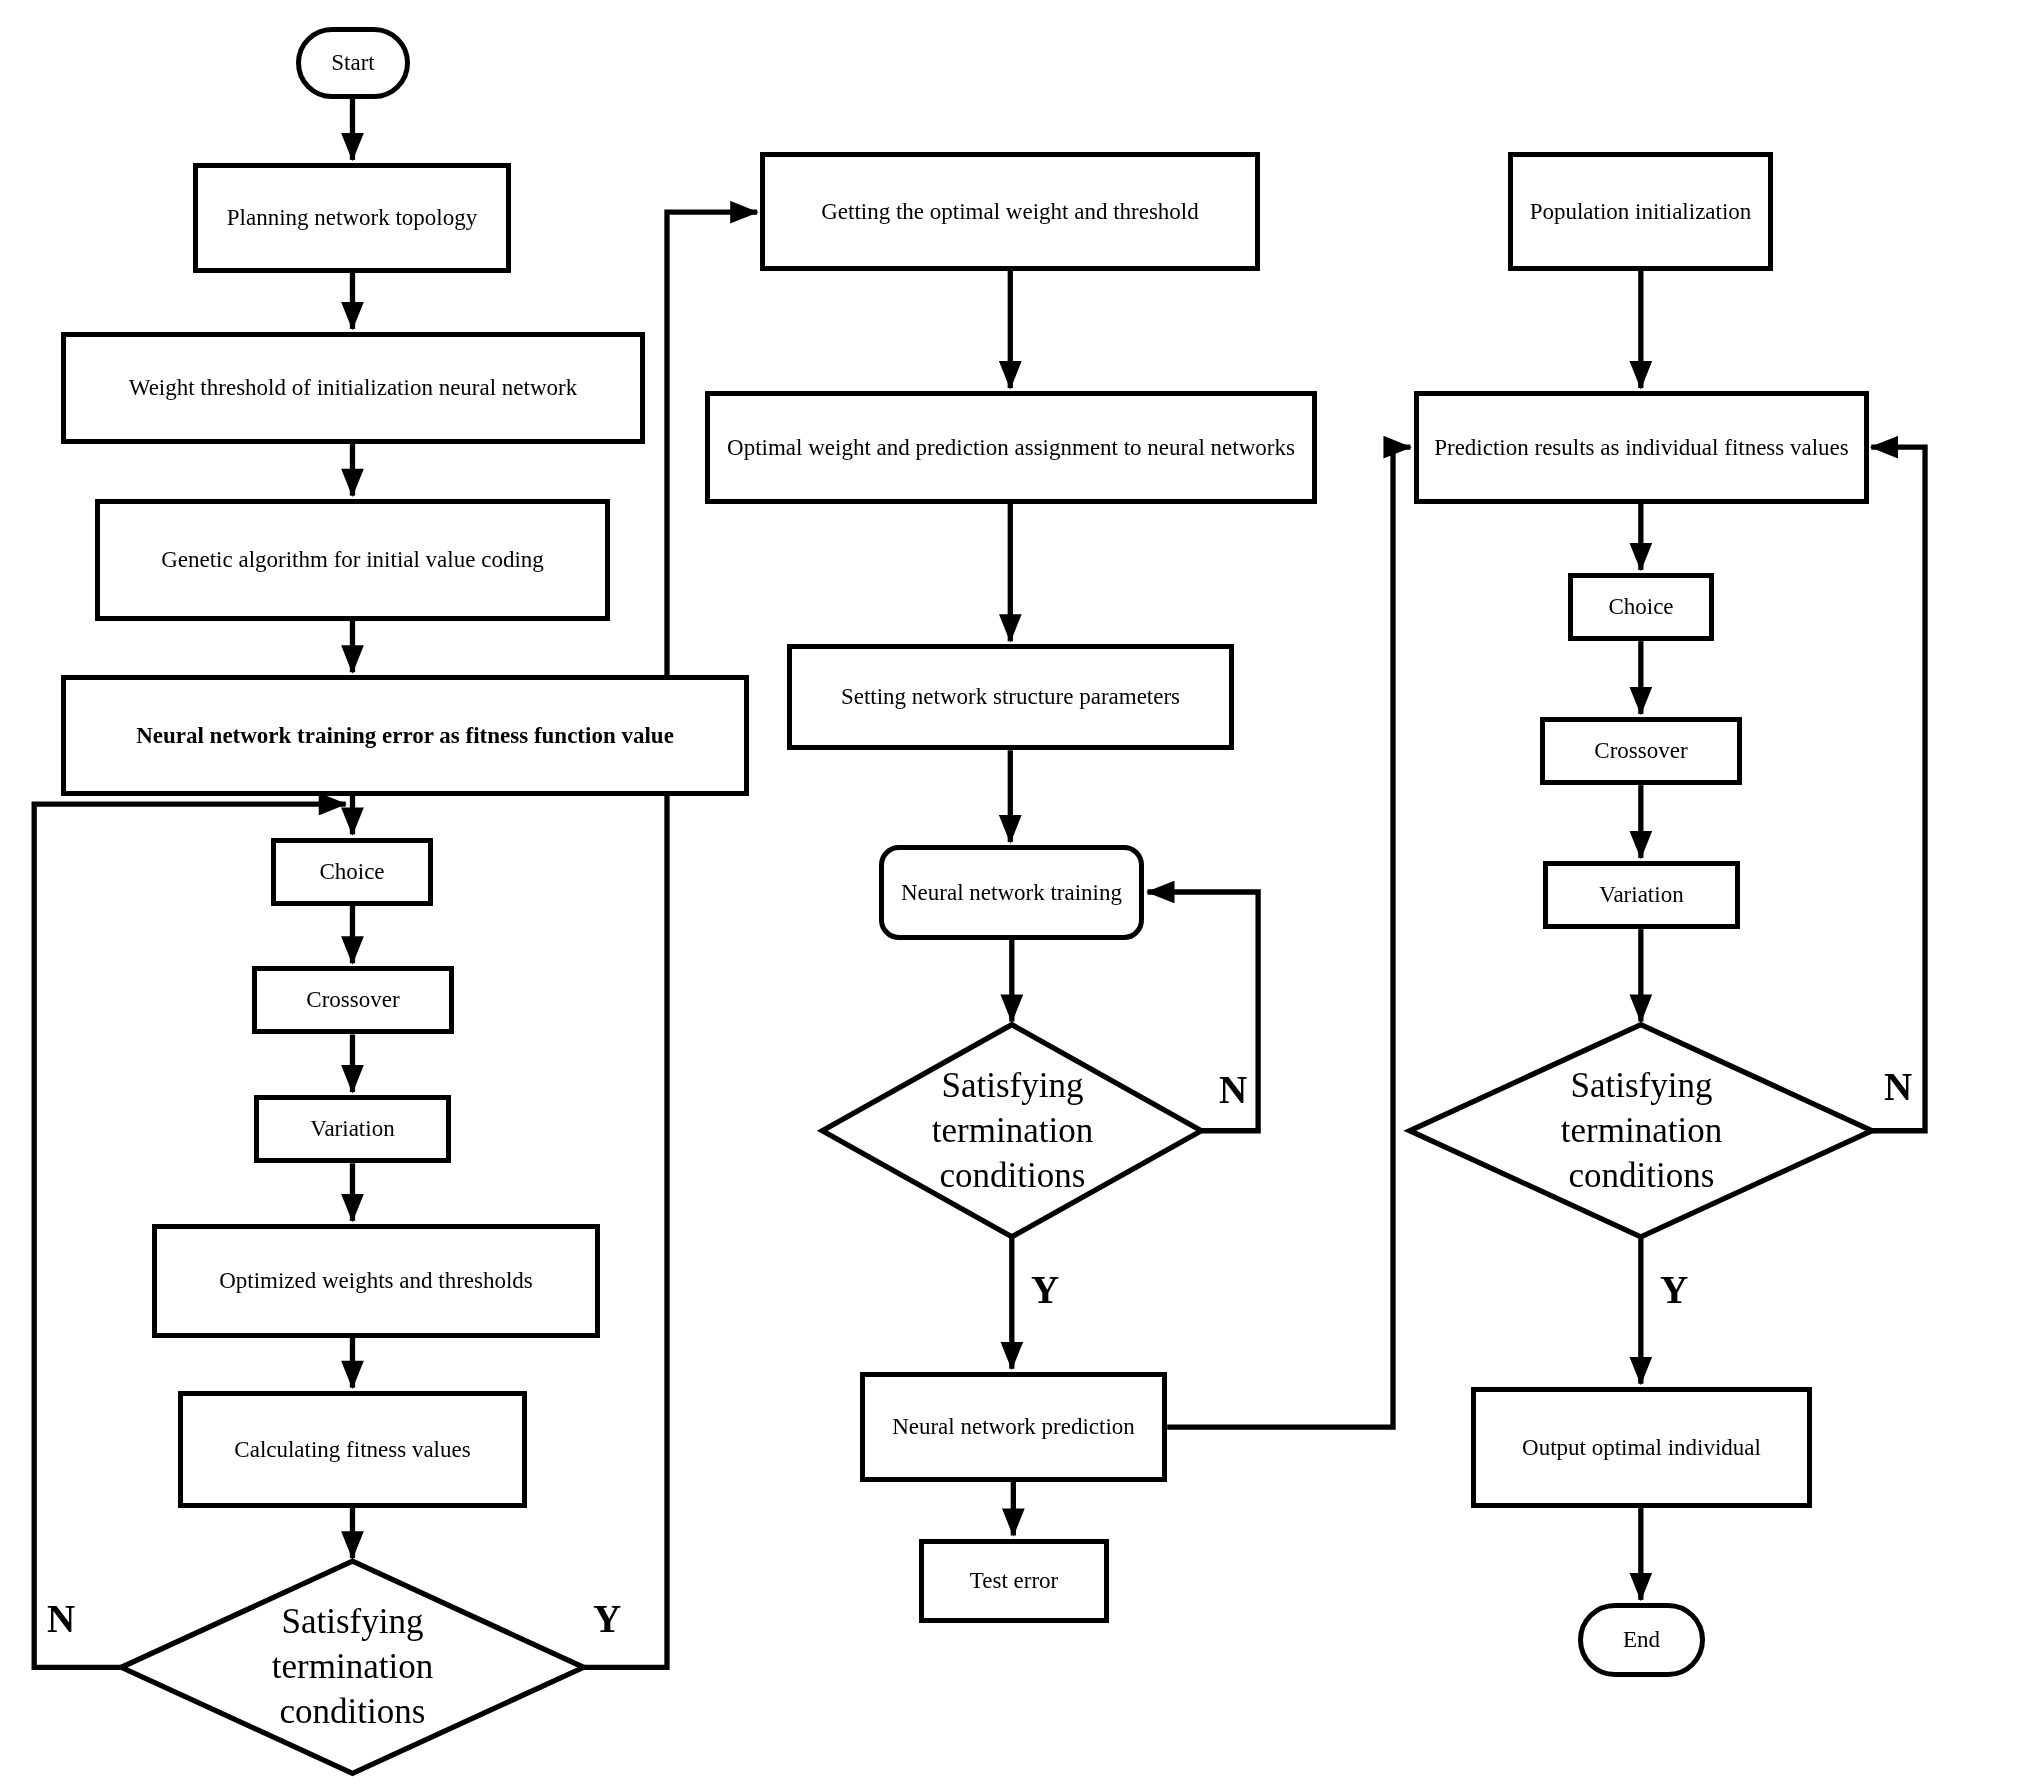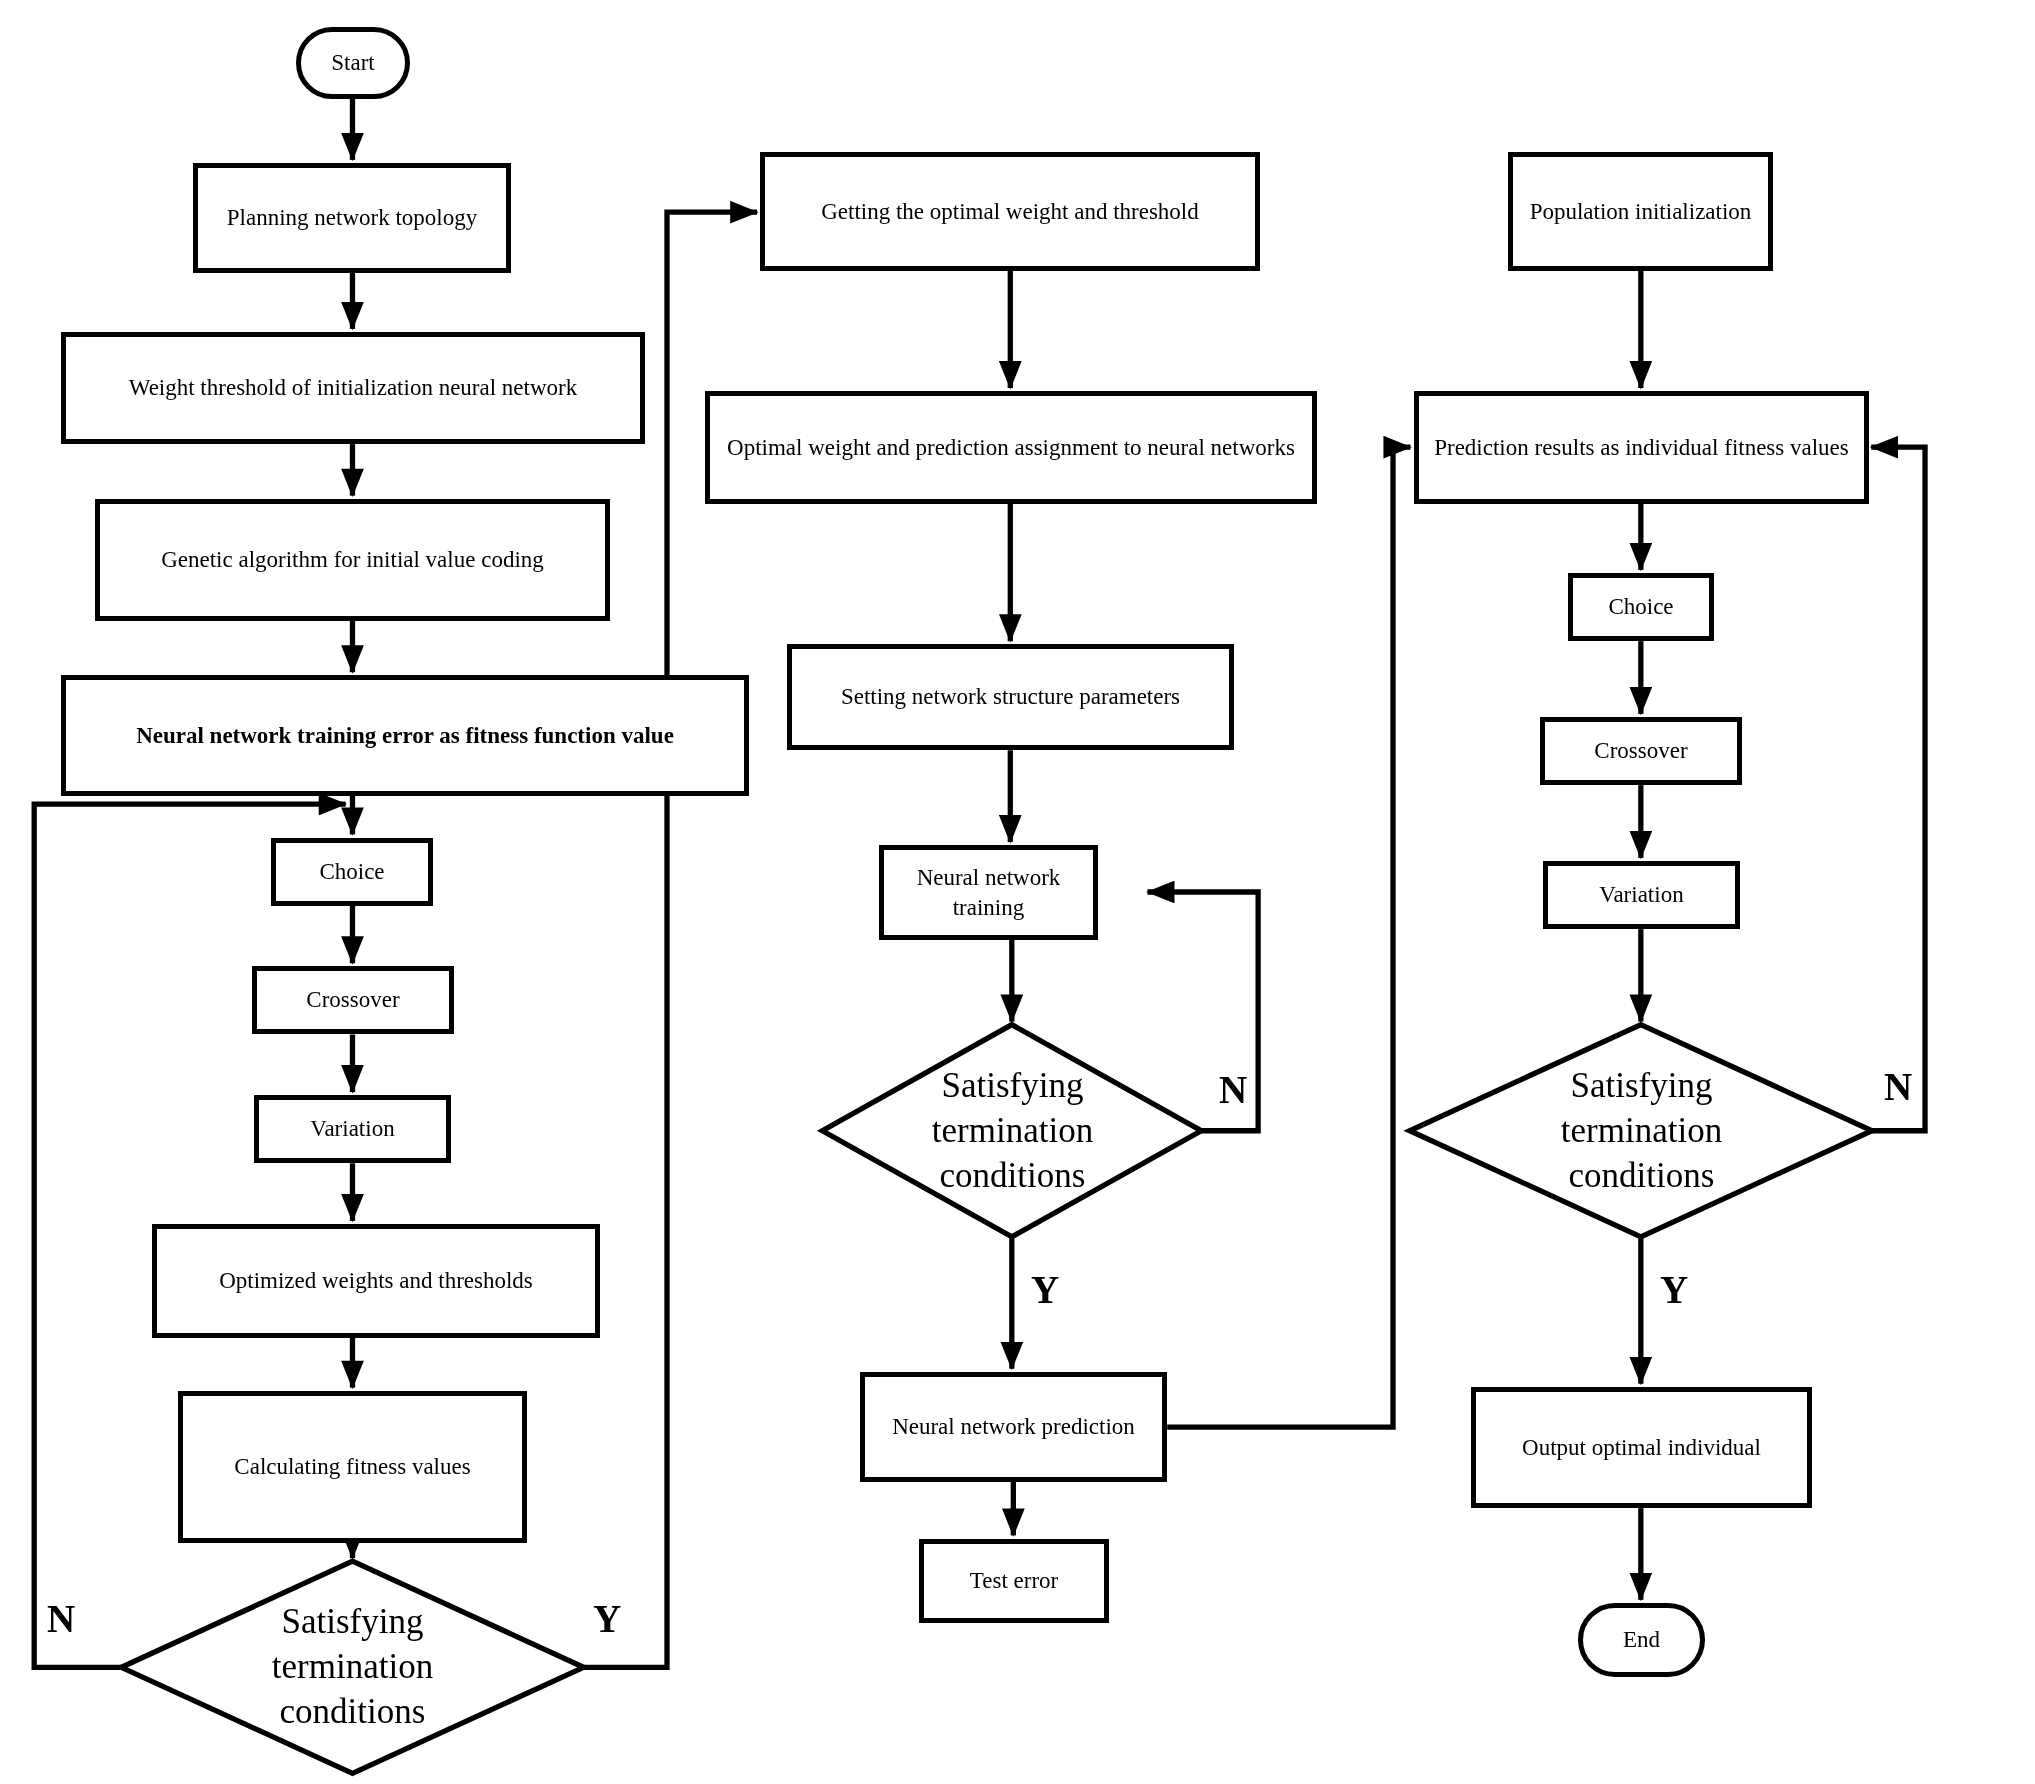--- a/index.html
+++ b/index.html
@@ -44,27 +44,27 @@
   
   #n-start        { left: 296px;  top: 26.5px;   width: 114px; height: 72px; }
   #n-planning     { left: 193px;  top: 163px;  width: 318px; height: 110px; }
   #n-weight       { left: 61px;   top: 332px;  width: 584px; height: 112px; }
   #n-genetic      { left: 95px;  top: 499px;  width: 515px; height: 122px; }
   #n-trainerr     { left: 61px;   top: 675px;  width: 688px; height: 121px; font-weight: bold; }
   #n-choice1      { left: 271px;  top: 838px; width: 162px; height: 68px; }
   #n-crossover1   { left: 252px;  top: 966px; width: 202px; height: 68px; }
   #n-variation1   { left: 254px;  top: 1095px; width: 197px; height: 68px; }
   #n-optimized    { left: 152px;  top: 1224px; width: 448px; height: 114px; }
-  #n-calculating  { left: 178px;  top: 1391px; width: 349px; height: 152px; }
+  #n-calculating  { left: 178px;  top: 1391px; width: 349px; height: 117px; }
   #t-term1        { left: 231px;  top: 1584px; width: 243px; height: 167px; }
   
   #n-getting      { left: 760px; top: 152px;  width: 500px; height: 119px; }
   #n-assign       { left: 705px;  top: 391px;  width: 612px; height: 113px; }
   #n-setting      { left: 787px; top: 644px;  width: 447px; height: 106px; }
-  #n-training     { left: 879px; top: 845px; width: 219px; height: 95px; }
+  #n-training     { left: 879px; top: 845px; width: 265px; height: 95px; border-radius: 20px; }
   #t-term2        { left: 891px; top: 1039px; width: 243px; height: 185px; }
   #n-prediction   { left: 860px; top: 1372px; width: 307px; height: 110px; }
   #n-testerror    { left: 919px; top: 1539px; width: 190px; height: 84px; }
   
   #n-population   { left: 1508px; top: 152px;  width: 265px; height: 119px; }
   #n-predresults  { left: 1414px; top: 391px;  width: 455px; height: 113px; }
   #n-choice3      { left: 1568px; top: 573px;  width: 146px; height: 68px; }
   #n-crossover3   { left: 1540px; top: 717px;  width: 202px; height: 68px; }
   #n-variation3   { left: 1543px; top: 861px; width: 197px; height: 68px; }
   #t-term3        { left: 1520px; top: 1039px; width: 243px; height: 185px; }

